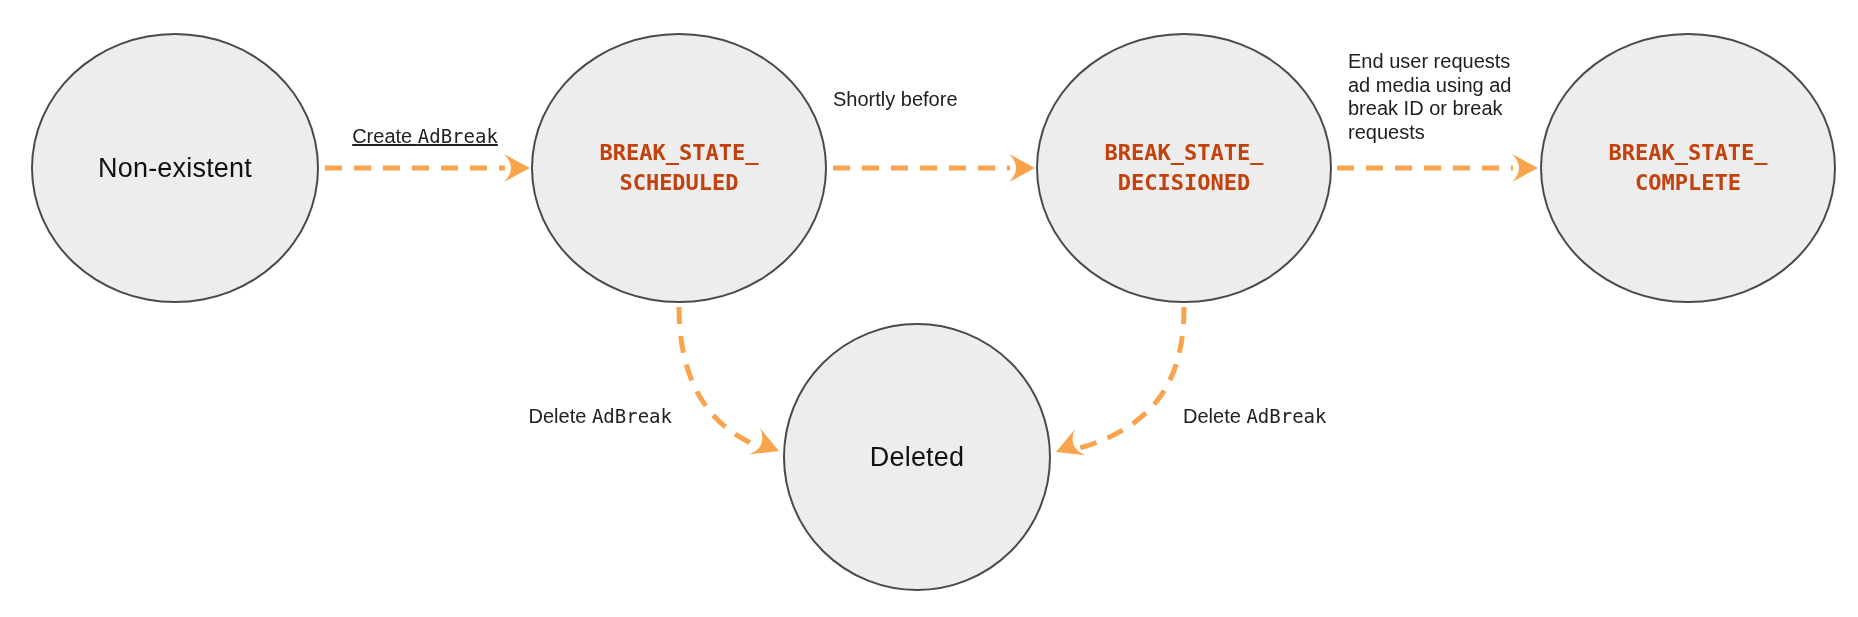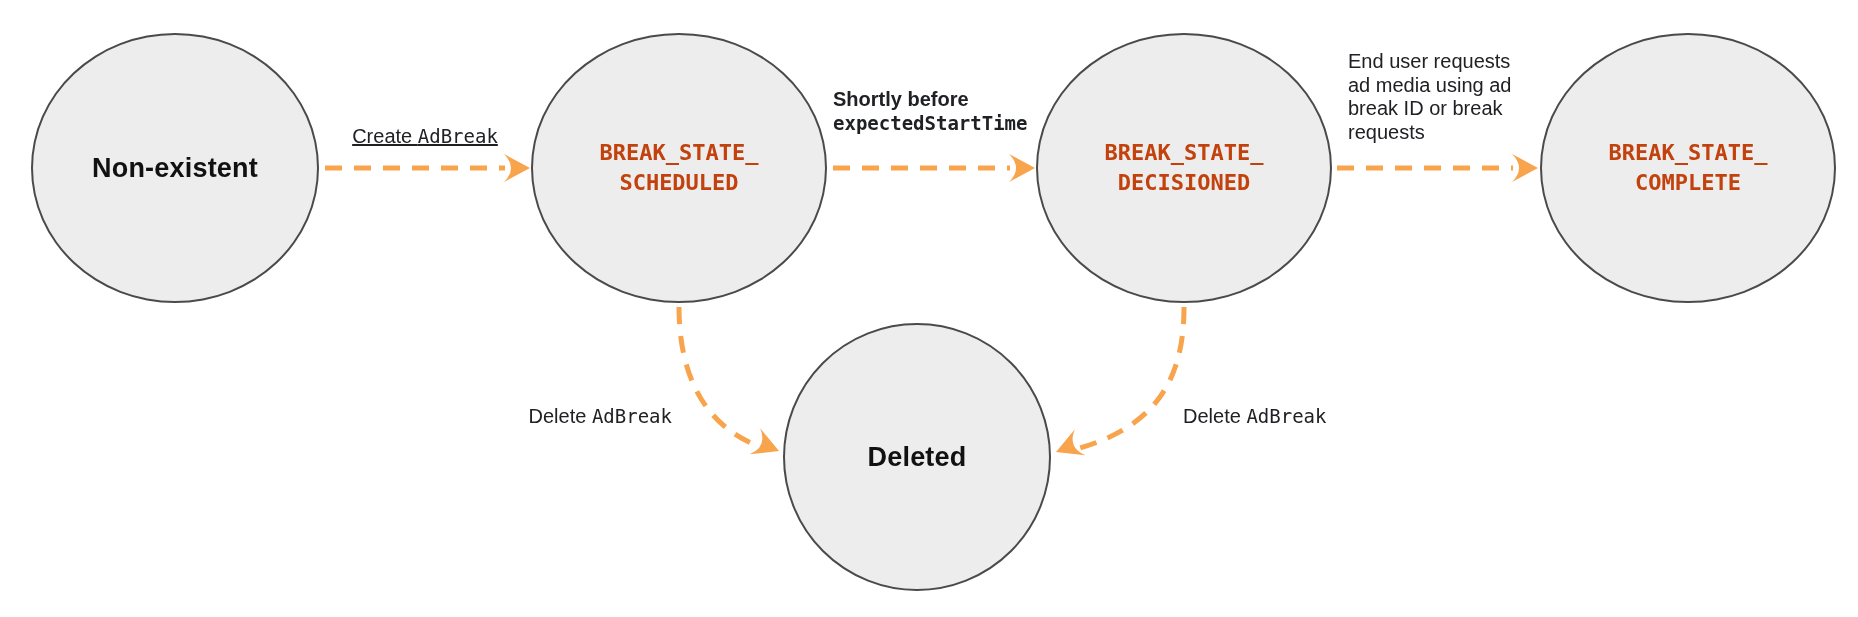--- a/index.html
+++ b/index.html
@@ -24,21 +24,21 @@
   .state{
     position:absolute;
     background:var(--state-fill);
     border:2px solid var(--state-border);
     border-radius:50%;
     display:flex;flex-direction:column;
     align-items:center;justify-content:center;
     text-align:center;
   }
   .state-plain{
-    font-weight:bold;font-size:27px;letter-spacing:0.2px;color:#111;
+    font-weight:normal;font-size:27px;letter-spacing:0.2px;color:#111;
   }
   .state-code{
     font-family:"DejaVu Sans Mono", monospace;
     font-weight:bold;font-size:22px;line-height:30px;color:#c2410c;
   }
   .edge-label{
     position:absolute;
     font-size:20px;line-height:23.5px;color:#202124;
   }
   .code{
@@ -111,23 +111,22 @@
   </div>
 
   <div class="state state-plain" style="left:783px;top:323px;width:268px;height:268px;align-items:center;">
     <div>Deleted</div>
   </div>
 
   <div class="edge-label center" style="left:330px;top:125px;width:190px;">
     <span>Create </span><span class="code">AdBreak</span>
   </div>
 
-  <div class="edge-label" style="left:833px;top:88px;width:220px;font-weight:bold;">
+  <div class="edge-label" style="left:833px;top:88px;width:220px;">
     <div>Shortly before</div>
-    <div class="code">expectedStartTime</div>
   </div>
 
   <div class="edge-label" style="left:1348px;top:50px;width:195px;">
     <div>End user requests</div>
     <div>ad media using ad</div>
     <div>break ID or break</div>
     <div>requests</div>
   </div>
 
   <div class="edge-label right" style="left:480px;top:405px;width:192px;">

